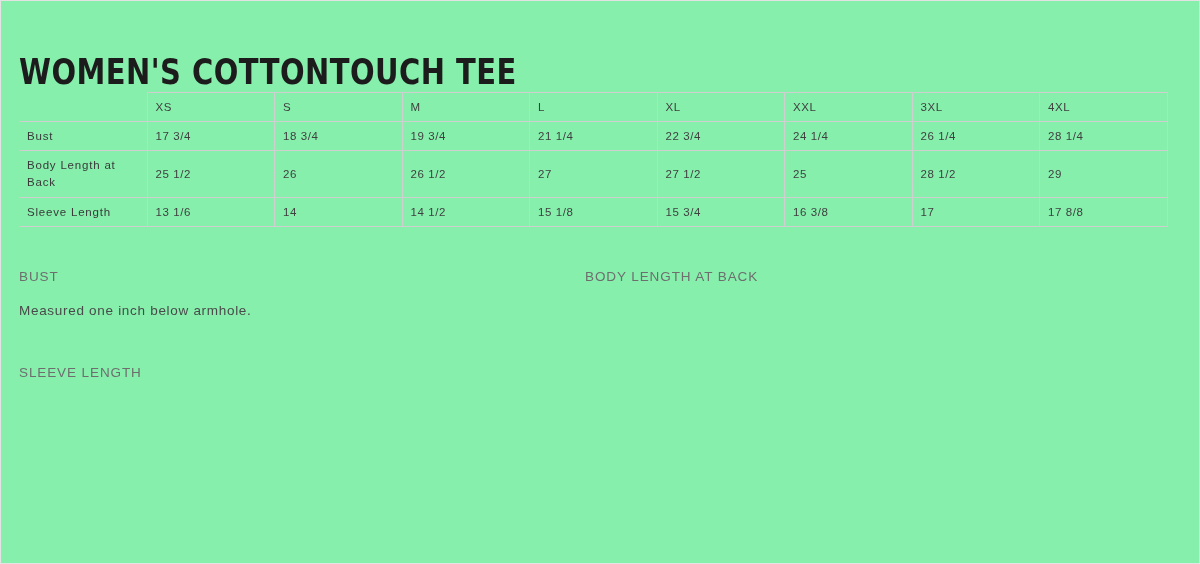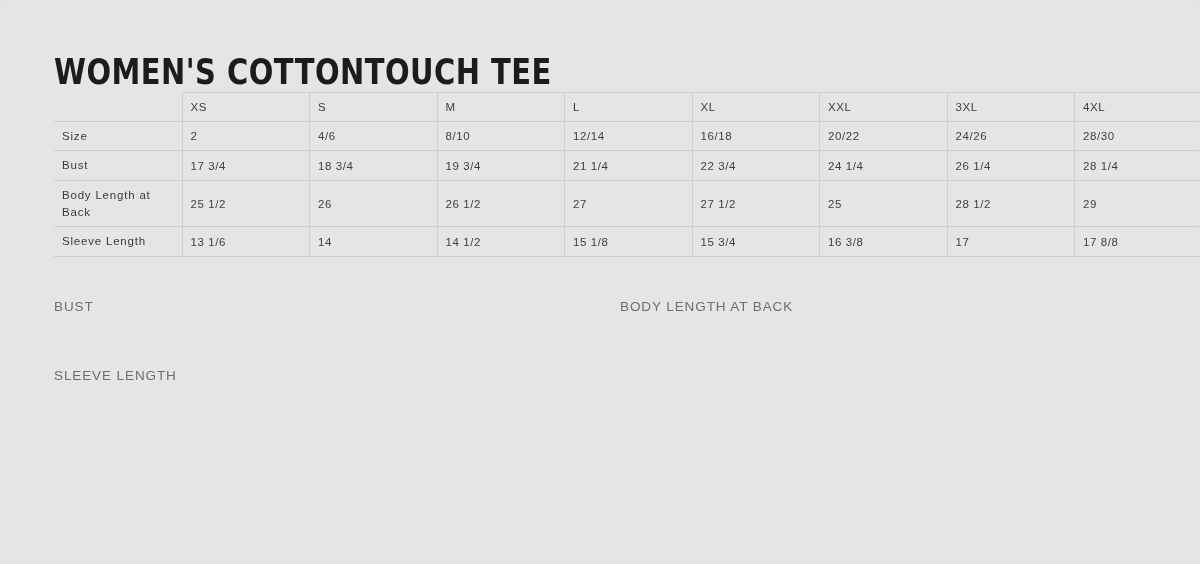--- a/index.html
+++ b/index.html
@@ -13,22 +13,21 @@
     font-family: "Liberation Sans", sans-serif;
     color: #3a3a3a;
     overflow: hidden;
   }
   .page {
     position: relative;
     width: 1200px;
     height: 564px;
     box-sizing: border-box;
     border: 1px solid #e3e3e3;
-    background: #e5e5e5;
-    padding-left: 35px;
+    background: #86efac;
   }
   .content {
     padding: 52px 36px 0 18px;
   }
   .page-title {
     font-family: "DejaVu Sans Condensed", "Liberation Sans Narrow", "Liberation Sans", sans-serif;
     font-size: 35px;
     font-weight: 700;
     letter-spacing: 0.5px;
     color: #1c1c1c;
@@ -141,31 +140,20 @@
           <th>M</th>
           <th>L</th>
           <th>XL</th>
           <th>XXL</th>
           <th>3XL</th>
           <th>4XL</th>
         </tr>
       </thead>
       <tbody>
         <tr>
-          <th class="rowlabel">Size</th>
-          <td>2</td>
-          <td>4/6</td>
-          <td>8/10</td>
-          <td>12/14</td>
-          <td>16/18</td>
-          <td>20/22</td>
-          <td>24/26</td>
-          <td>28/30</td>
-        </tr>
-        <tr>
           <th class="rowlabel">Bust</th>
           <td>17 3/4</td>
           <td>18 3/4</td>
           <td>19 3/4</td>
           <td>21 1/4</td>
           <td>22 3/4</td>
           <td>24 1/4</td>
           <td>26 1/4</td>
           <td>28 1/4</td>
         </tr>
@@ -190,20 +178,21 @@
           <td>16 3/8</td>
           <td>17</td>
           <td>17 8/8</td>
         </tr>
       </tbody>
     </table>
 
     <div class="notes">
       <div class="note-col">
         <div class="note-title">BUST</div>
+        <div class="note-body">Measured one inch below armhole.</div>
       </div>
       <div class="note-col">
         <div class="note-title">BODY LENGTH AT BACK</div>
       </div>
       <div class="note-col second-row">
         <div class="note-title">SLEEVE LENGTH</div>
       </div>
     </div>
 
   </div>

